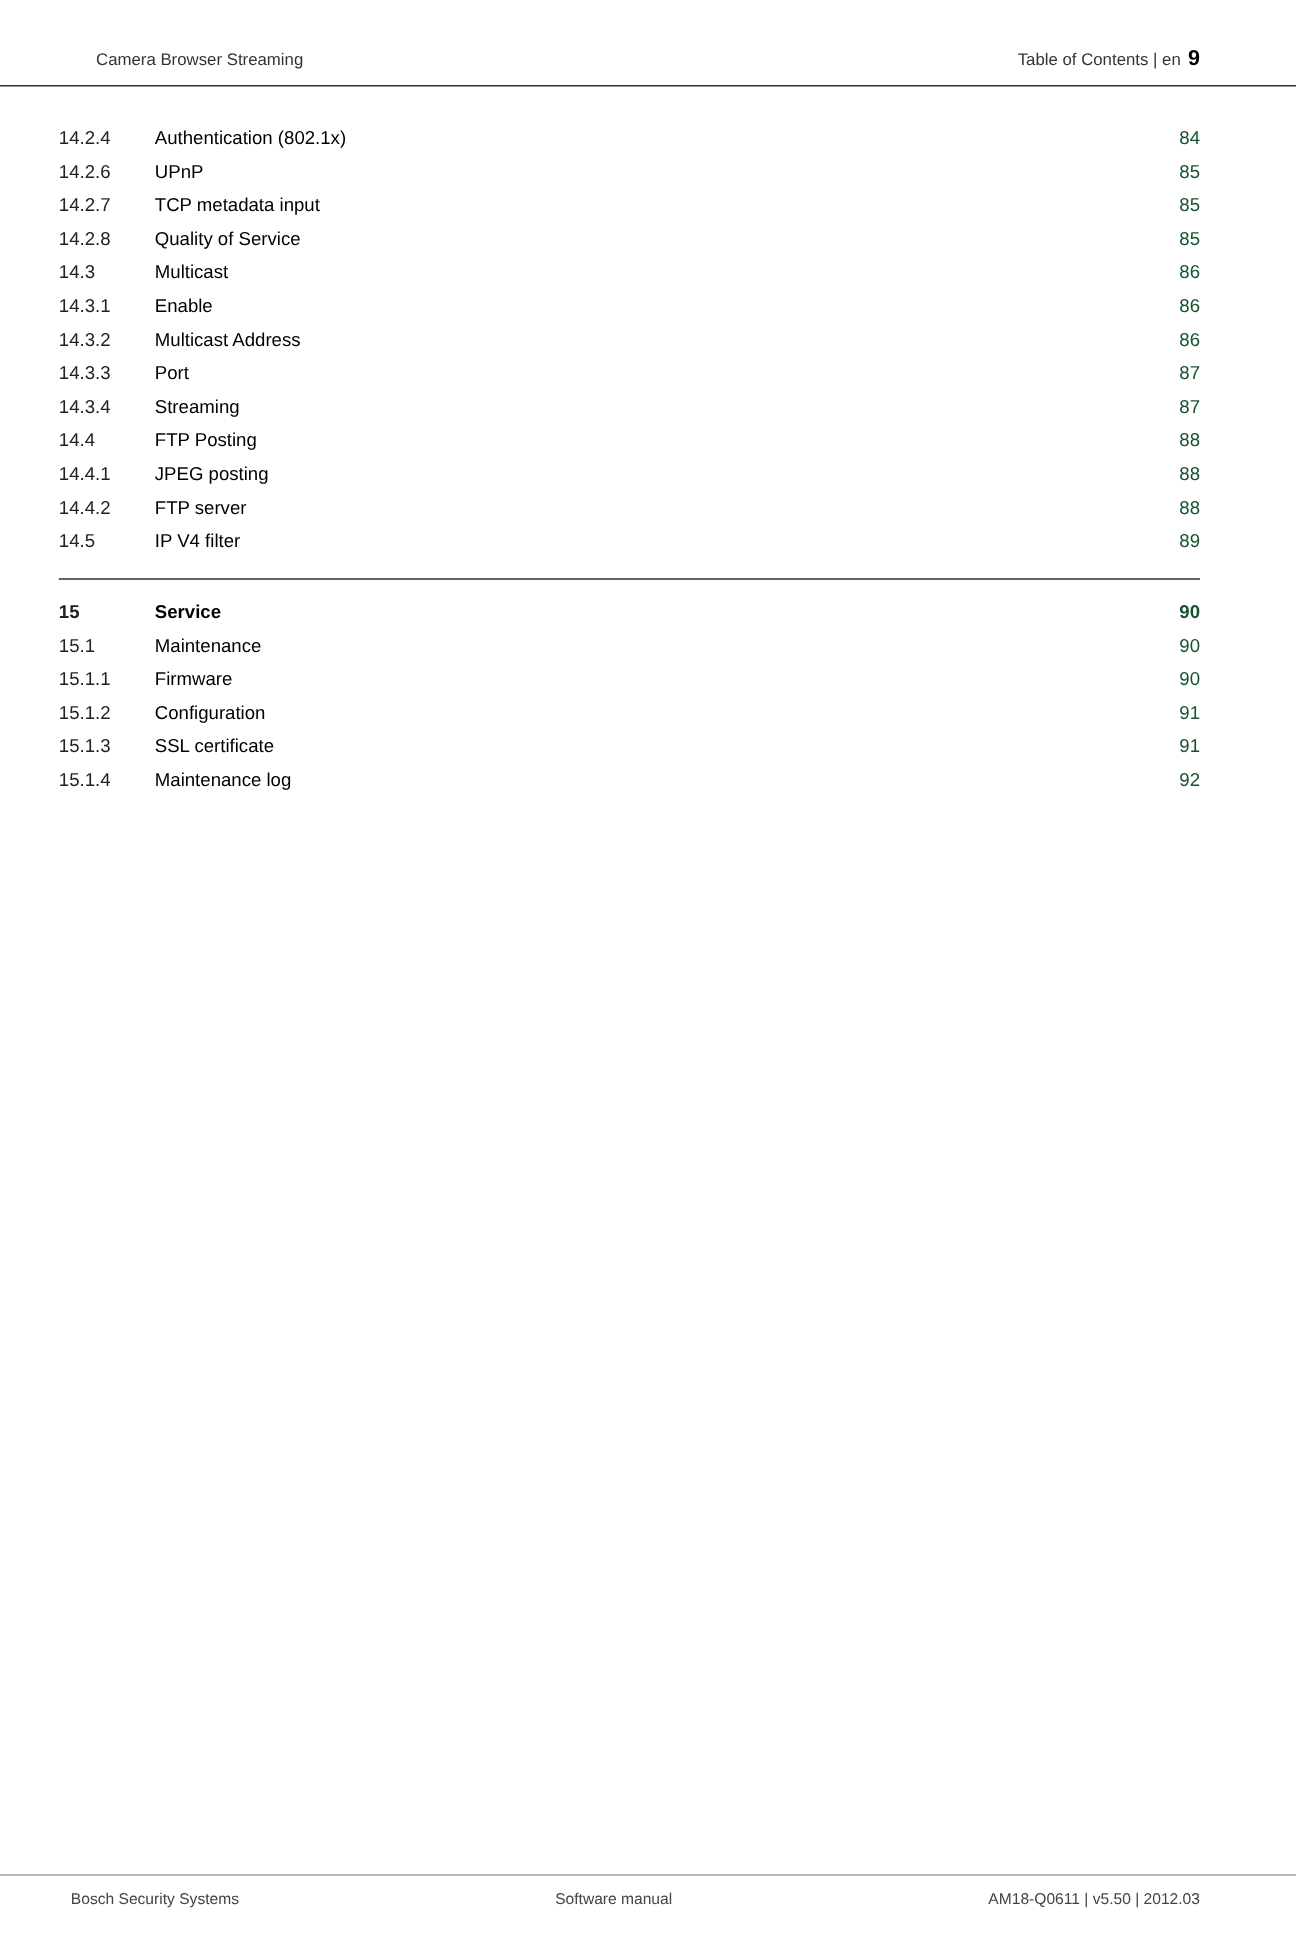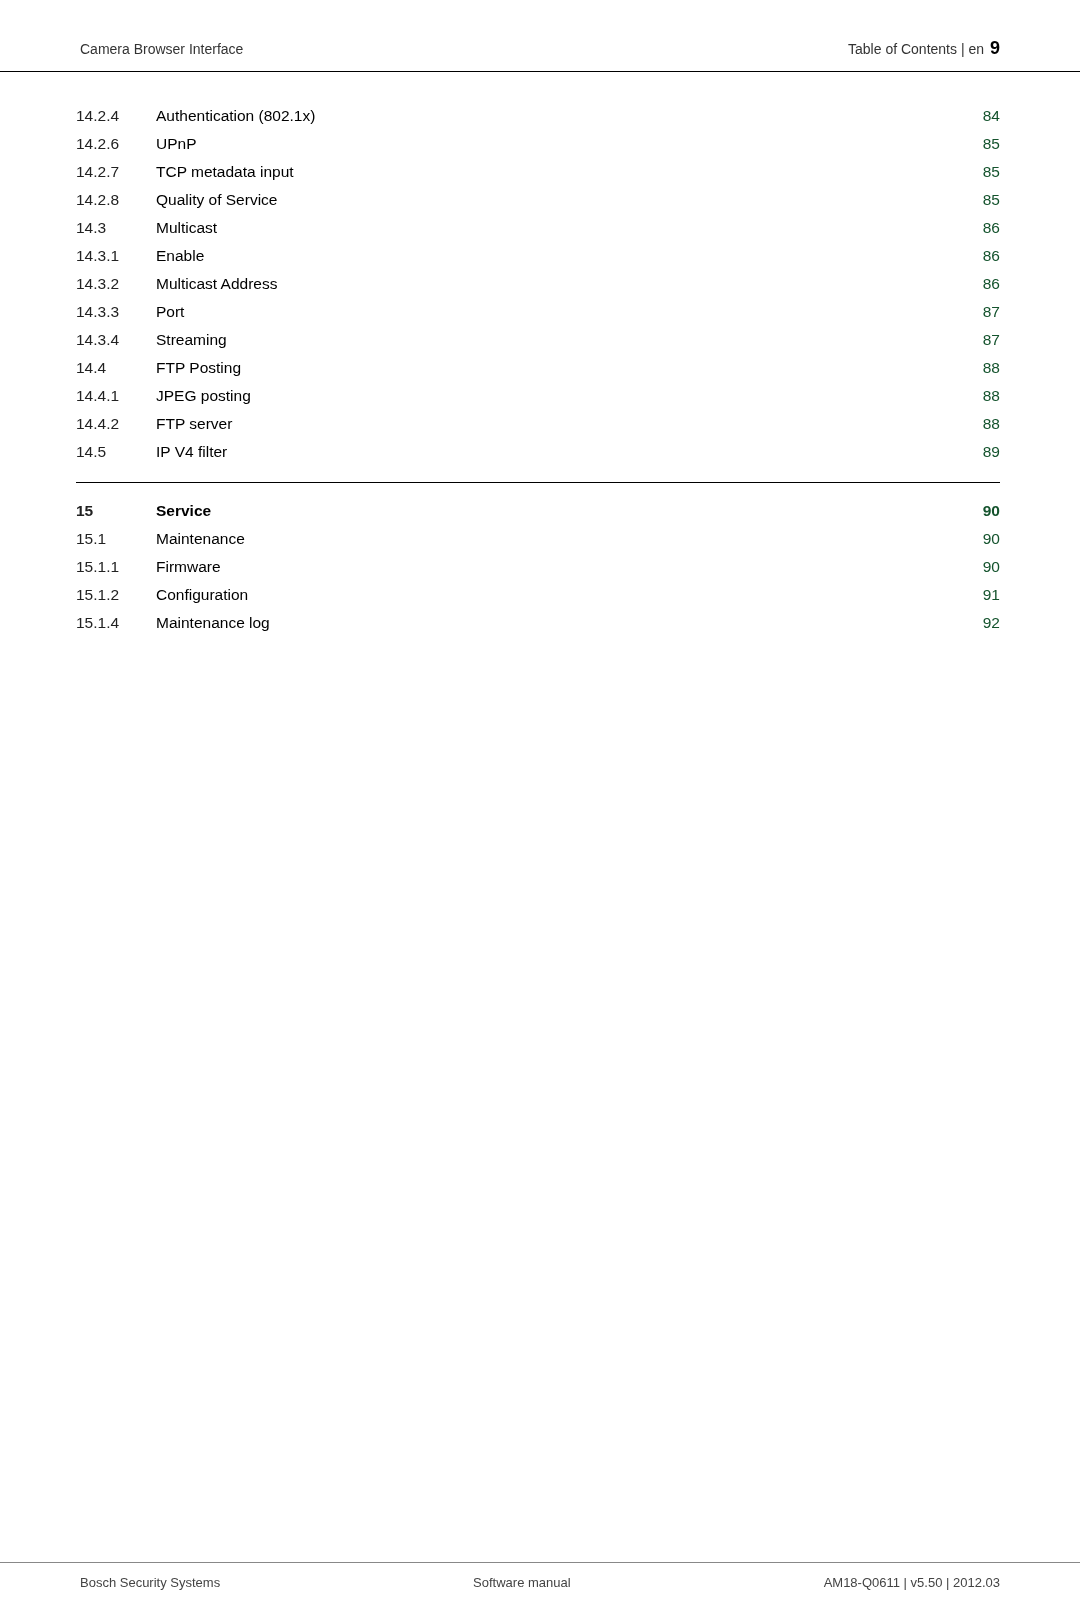--- a/index.html
+++ b/index.html
@@ -40,21 +40,20 @@
 
     .header-page-num {
       font-size: 18px;
       font-weight: bold;
       color: #000;
       font-family: Arial, sans-serif;
     }
 
     .content {
       padding: 30px 80px 80px 49px;
-      margin-left: 27px;
     }
 
     .toc-table {
       width: 100%;
       border-collapse: collapse;
     }
 
     .toc-table tr td {
       padding: 5px 0;
       font-size: 15.5px;
@@ -88,40 +87,40 @@
       border: none;
       border-top: 1.5px solid #000;
       margin: 16px 0 14px 0;
     }
 
     .footer {
       position: absolute;
       bottom: 0;
       left: 0;
       right: 0;
-      padding: 12px 80px 28px 80px;
+      padding: 12px 80px 28px 59px;
       border-top: 1px solid #888;
       display: flex;
       justify-content: space-between;
       align-items: center;
     }
 
     .footer-text {
       font-size: 13px;
       color: #444;
       font-family: Arial, sans-serif;
     }
   </style>
 </head>
 <body>
 
 <div class="page">
 
   <div class="header">
-    <span class="header-left">Camera Browser Interface</span>
+    <span class="header-left">Camera Browser Streaming</span>
     <div style="display:flex; align-items:center; gap:6px;">
       <span class="header-left">Table of Contents | en</span>
       <span class="header-page-num">9</span>
     </div>
   </div>
 
   <div class="content">
 
     <table class="toc-table">
       <tbody id="toc-body-1">
@@ -211,20 +210,25 @@
       <td class="num">15.1.1</td>
       <td class="label">Firmware</td>
       <td class="page-num">90</td>
     </tr>
           <tr>
       <td class="num">15.1.2</td>
       <td class="label">Configuration</td>
       <td class="page-num">91</td>
     </tr>
           <tr>
+      <td class="num">15.1.3</td>
+      <td class="label">SSL certificate</td>
+      <td class="page-num">91</td>
+    </tr>
+          <tr>
       <td class="num">15.1.4</td>
       <td class="label">Maintenance log</td>
       <td class="page-num">92</td>
     </tr>
         </tbody>
     </table>
 
   </div>
 
   <div class="footer">

